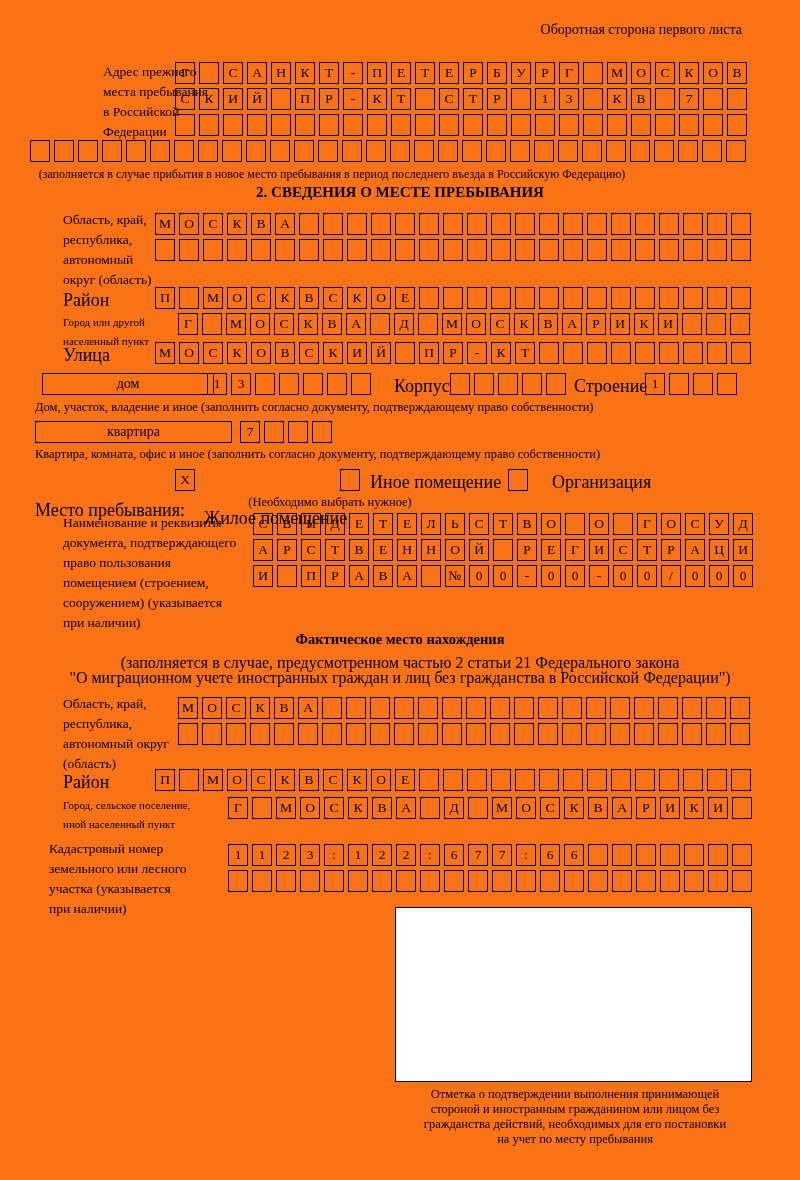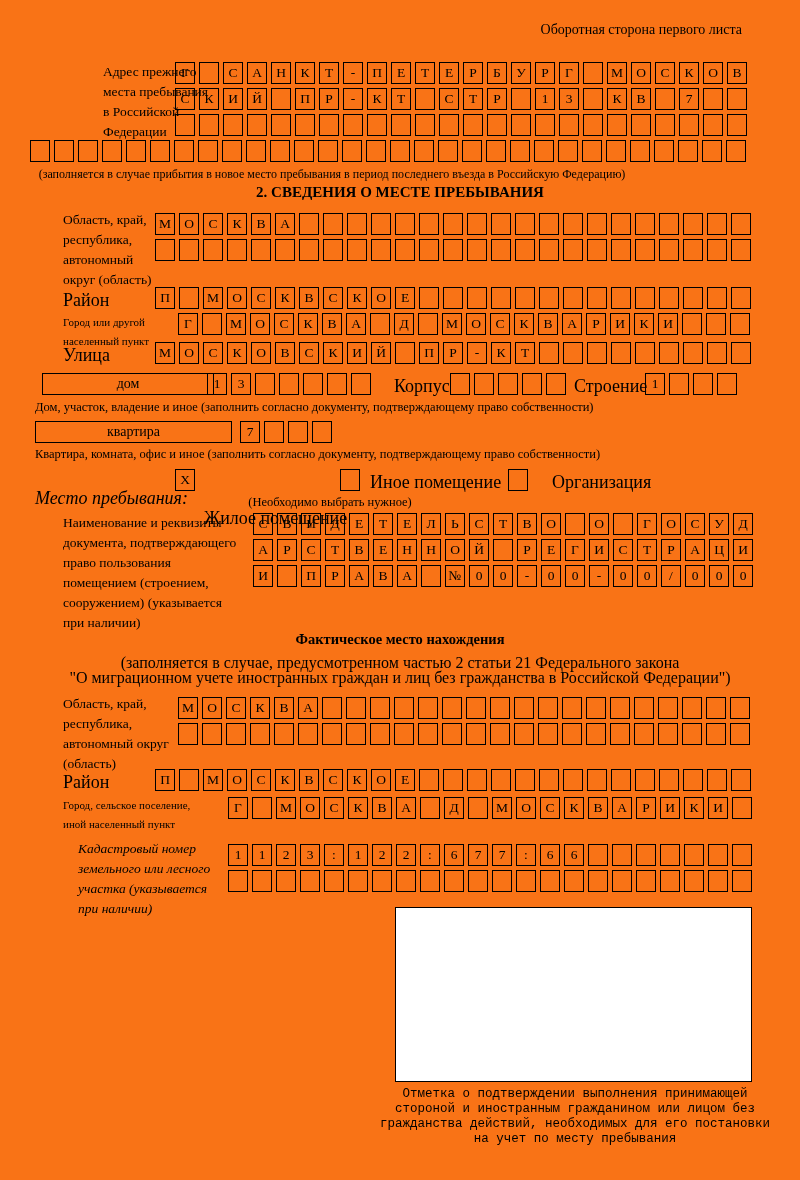--- a/index.html
+++ b/index.html
@@ -11,21 +11,21 @@
         display:flex;align-items:center;justify-content:center;font-size:13.5px;line-height:1;}
   .label{font-size:13.5px;line-height:20px;white-space:pre-line;}
   .label2{font-size:11px;line-height:19px;white-space:pre-line;}
   .caption{font-size:12.5px;}
   .note{font-size:12px;text-align:center;width:664px;left:0;}
   .title{font-size:15px;font-weight:bold;text-align:center;width:800px;left:0;}
   .longbox{border:1.5px solid #000;height:22px;box-sizing:border-box;display:flex;
            align-items:center;justify-content:center;font-size:14px;}
   .inline-label{font-size:18px;}
   .stamp-box{border:1.5px solid #000;box-sizing:border-box;background:#fff;}
-  .stamp-caption{font-size:12.5px;line-height:15px;text-align:center;white-space:pre-line;font-family:Liberation Mono, monospace;}
+  .stamp-caption{font-size:12.5px;line-height:15px;text-align:center;white-space:pre-line;}
   .fakt-note{font-size:16px;line-height:14.5px;text-align:center;width:800px;left:0;white-space:pre-line;}
 </style>
 </head>
 <body>
 
 <div class="page">
 
   <div class="abs" style="top:22px;right:58px;font-size:14px;">Оборотная сторона первого листа</div>
 
   <div class="abs label" style="left:63px;top:62px;width:120px;margin-left:40px;">Адрес прежнего
@@ -321,21 +321,21 @@
 
   <div class="abs caption" style="left:35px;top:400px;">Дом, участок, владение и иное (заполнить согласно документу, подтверждающему право собственности)</div>
   <div class="abs cellrow" style="left:240px;top:421px;">
       <div class="cell">7</div>
       <div class="cell"></div>
       <div class="cell"></div>
       <div class="cell"></div>
     </div>
   <div class="abs caption" style="left:35px;top:447px;">Квартира, комната, офис и иное (заполнить согласно документу, подтверждающему право собственности)</div>
 
-  <div class="abs inline-label" style="left:35px;top:488px;font-style:italic;">Место пребывания:</div>
+  <div class="abs inline-label" style="left:35px;top:500px;">Место пребывания:</div>
   <div class="abs cellrow" style="left:175px;top:469px;">
       <div class="cell">X</div>
     </div>
   <div class="abs inline-label" style="left:204px;top:472px;margin-top:36px;">Жилое помещение</div>
   <div class="abs cellrow" style="left:340px;top:469px;">
       <div class="cell"></div>
     </div>
   <div class="abs inline-label" style="left:370px;top:472px;">Иное помещение</div>
   <div class="abs cellrow" style="left:508px;top:469px;">
       <div class="cell"></div>
@@ -529,21 +529,21 @@
       <div class="cell">К</div>
       <div class="cell">В</div>
       <div class="cell">А</div>
       <div class="cell">Р</div>
       <div class="cell">И</div>
       <div class="cell">К</div>
       <div class="cell">И</div>
       <div class="cell"></div>
     </div>
 
-  <div class="abs label" style="left:78px;top:839px;width:160px;font-style:italic;">Кадастровый номер
+  <div class="abs label" style="left:49px;top:839px;width:160px;">Кадастровый номер
 земельного или лесного
 участка (указывается
 при наличии)</div>
   <div class="abs cellrow" style="left:228px;top:844px;">
       <div class="cell">1</div>
       <div class="cell">1</div>
       <div class="cell">2</div>
       <div class="cell">3</div>
       <div class="cell">:</div>
       <div class="cell">1</div>

